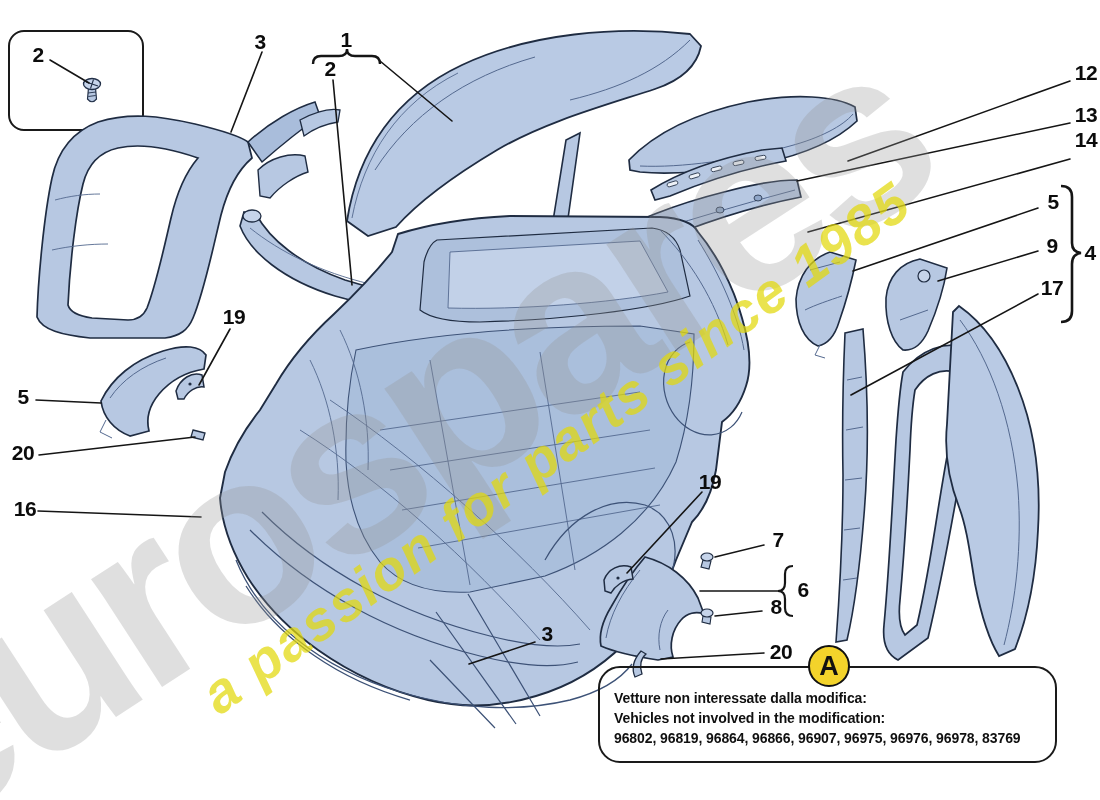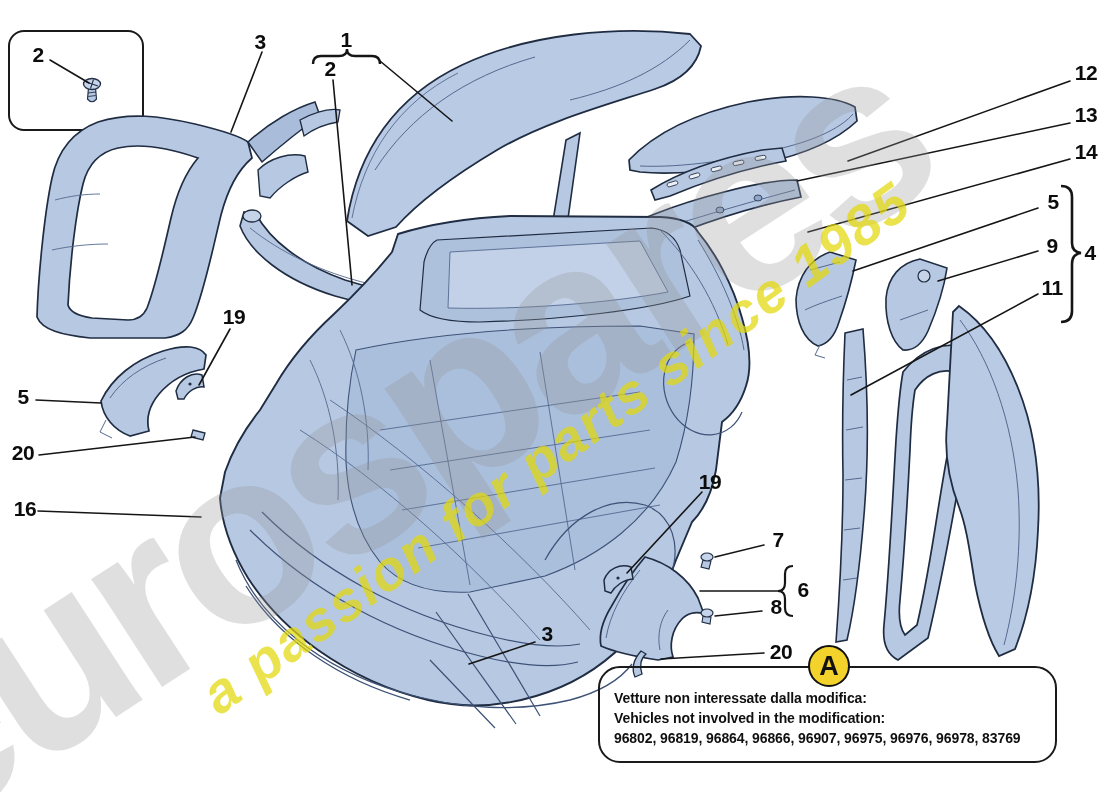--- a/index.html
+++ b/index.html
@@ -206,25 +206,25 @@
 
   <div class="wm-brand">eurospares</div>
   <div class="wm-tagline">a passion for parts since 1985</div>
 
   <div class="callout" style="left:38px;top:55px">2</div>
   <div class="callout" style="left:260px;top:42px">3</div>
   <div class="callout" style="left:346px;top:40px">1</div>
   <div class="callout" style="left:330px;top:69px">2</div>
   <div class="callout" style="left:1086px;top:73px">12</div>
   <div class="callout" style="left:1086px;top:115px">13</div>
-  <div class="callout" style="left:1086px;top:152px">14</div>
+  <div class="callout" style="left:1086px;top:140px">14</div>
   <div class="callout" style="left:1053px;top:202px">5</div>
   <div class="callout" style="left:1052px;top:246px">9</div>
   <div class="callout" style="left:1090px;top:253px">4</div>
-  <div class="callout" style="left:1052px;top:288px">11</div>
+  <div class="callout" style="left:1052px;top:288px">17</div>
   <div class="callout" style="left:234px;top:317px">19</div>
   <div class="callout" style="left:23px;top:397px">5</div>
   <div class="callout" style="left:23px;top:453px">20</div>
   <div class="callout" style="left:25px;top:509px">16</div>
   <div class="callout" style="left:710px;top:482px">19</div>
   <div class="callout" style="left:778px;top:540px">7</div>
   <div class="callout" style="left:803px;top:590px">6</div>
   <div class="callout" style="left:776px;top:607px">8</div>
   <div class="callout" style="left:781px;top:652px">20</div>
   <div class="callout" style="left:547px;top:634px">3</div>

